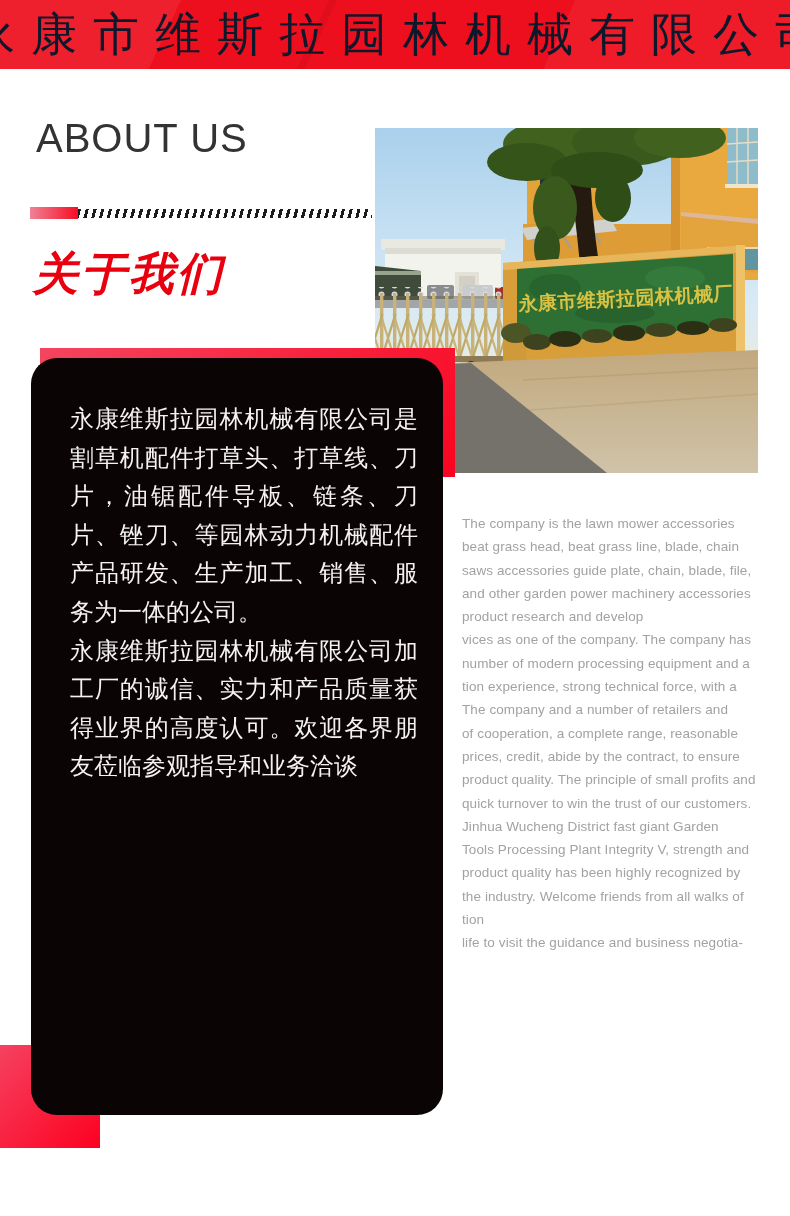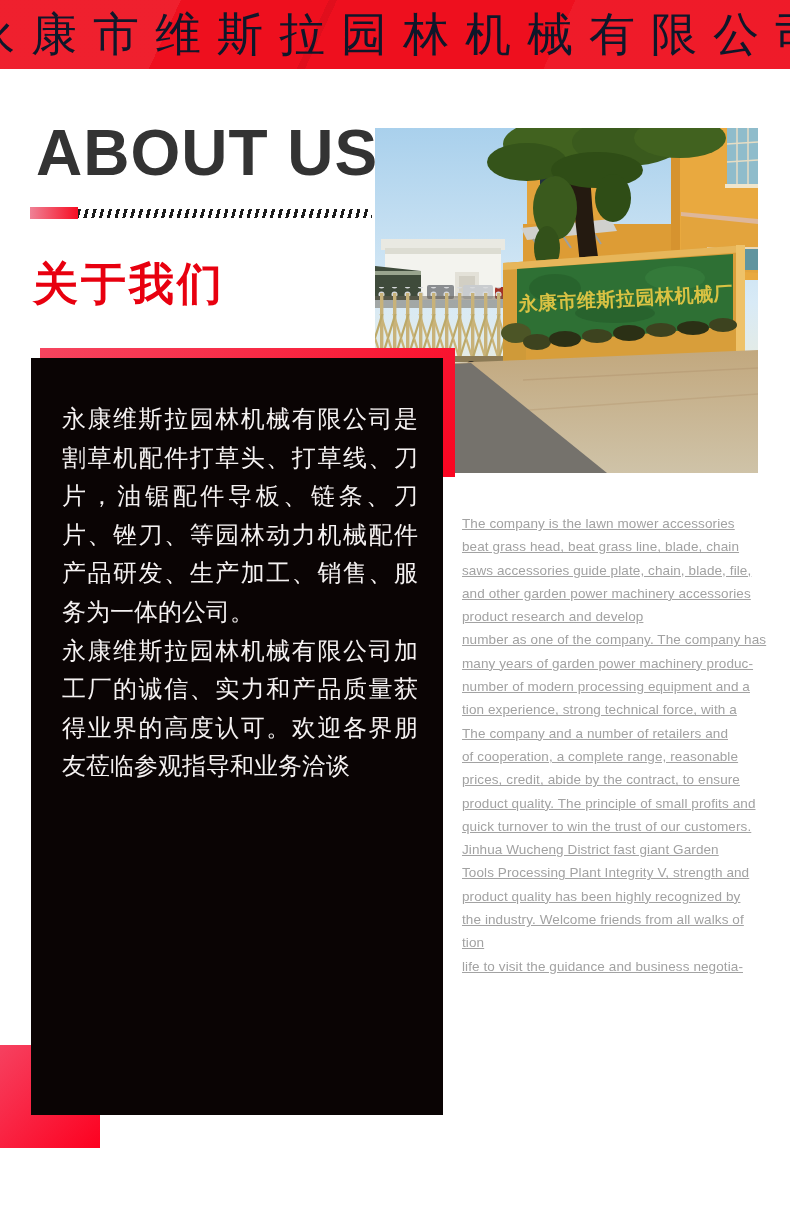--- a/index.html
+++ b/index.html
@@ -10,49 +10,49 @@
   .top-bar{position:absolute;left:0;top:0;width:790px;height:69px;background:#ee0f1e;overflow:hidden;}
   .top-bar .facet-a{position:absolute;left:0;top:0;width:100%;height:100%;
     background:linear-gradient(115deg, rgba(255,255,255,0.07) 0 22%, rgba(0,0,0,0) 22% 40%,
                rgba(0,0,0,0.06) 40% 41%, rgba(0,0,0,0) 41% 70%, rgba(255,255,255,0.05) 70% 100%);}
   .top-bar .company-name{position:absolute;left:0;top:0;width:100%;height:69px;
     display:flex;align-items:center;justify-content:center;
     color:#0f172a;font-size:46px;font-weight:500;letter-spacing:16px;text-indent:16px;white-space:nowrap;}
 
   
   .about-title-en{position:absolute;left:36px;top:116px;color:#333333;
-    font-size:64px;font-weight:bold;letter-spacing:1px;white-space:nowrap;}
+    font-size:40px;font-weight:normal;letter-spacing:1px;white-space:nowrap;}
   .divider{position:absolute;left:30px;top:206px;width:345px;height:14px;}
   .divider .red-chip{position:absolute;left:0;top:1px;width:48px;height:12px;
     background:linear-gradient(90deg,#ef8296,#f70d22);}
   .divider .hatch{position:absolute;left:48px;top:3px;width:294px;height:9px;
     background:repeating-linear-gradient(105deg,#1b1b1b 0 3px,rgba(0,0,0,0) 3px 7.5px);}
-  .about-title-zh{position:absolute;left:33px;top:254px;color:#e8000f;
-    font-size:45px;font-weight:bold;letter-spacing:3px;white-space:nowrap;}
+  .about-title-zh{position:absolute;left:33px;top:244px;color:#e8000f;
+    font-size:45px;font-weight:bold;letter-spacing:3px;white-space:nowrap;font-style:italic;}
 
   
   .photo{position:absolute;left:375px;top:128px;width:383px;height:345px;overflow:hidden;z-index:1;}
   .photo svg{display:block;}
 
   
   .red-box-top{position:absolute;left:40px;top:348px;width:415px;height:129px;z-index:2;
     background:linear-gradient(135deg,#f5455f,#fa0420);}
   .red-box-bottom{position:absolute;left:0;top:1045px;width:100px;height:103px;z-index:1;
     background:linear-gradient(135deg,#f64160,#fd0120);}
 
   
   .black-box{position:absolute;left:31px;top:358px;width:412px;height:757px;background:#0a0404;z-index:3;
-    box-sizing:border-box;padding:42px 25px 0 31px;}
+    box-sizing:border-box;padding:42px 25px 0 39px;border-radius:26px;}
   .black-box .zh-paragraphs{color:#f5f2f2;font-size:24px;line-height:38.6px;text-align:justify;}
   .black-box .zh-paragraphs div{margin:0;}
 
   
   .en-block{position:absolute;left:462px;top:512px;width:310px;color:#a2a2a2;
     font-size:13.5px;line-height:23.3px;letter-spacing:0.1px;z-index:2;}
-  .en-block div{white-space:nowrap;text-decoration:underline;}
+  .en-block div{white-space:nowrap;}
 </style>
 </head>
 <body>
 
 <div class="page">
 
   <div class="top-bar">
     <div class="facet-a"></div>
     <div class="company-name">永康市维斯拉园林机械有限公司</div>
   </div>
@@ -199,22 +199,21 @@
         <div>永康维斯拉园林机械有限公司加工厂的诚信、实力和产品质量获得业界的高度认可。欢迎各界朋友莅临参观指导和业务洽谈</div>
       </div>
   </div>
 
   <div class="en-block">
       <div>The company is the lawn mower accessories</div>
       <div>beat grass head, beat grass line, blade, chain</div>
       <div>saws accessories guide plate, chain, blade, file,</div>
       <div>and other garden power machinery accessories</div>
       <div>product research and develop</div>
-      <div>number as one of the company. The company has</div>
-      <div>many years of garden power machinery produc-</div>
+      <div>vices as one of the company. The company has</div>
       <div>number of modern processing equipment and a</div>
       <div>tion experience, strong technical force, with a</div>
       <div>The company and a number of retailers and</div>
       <div>of cooperation, a complete range, reasonable</div>
       <div>prices, credit, abide by the contract, to ensure</div>
       <div>product quality. The principle of small profits and</div>
       <div>quick turnover to win the trust of our customers.</div>
       <div>Jinhua Wucheng District fast giant Garden</div>
       <div>Tools Processing Plant Integrity V, strength and</div>
       <div>product quality has been highly recognized by</div>

